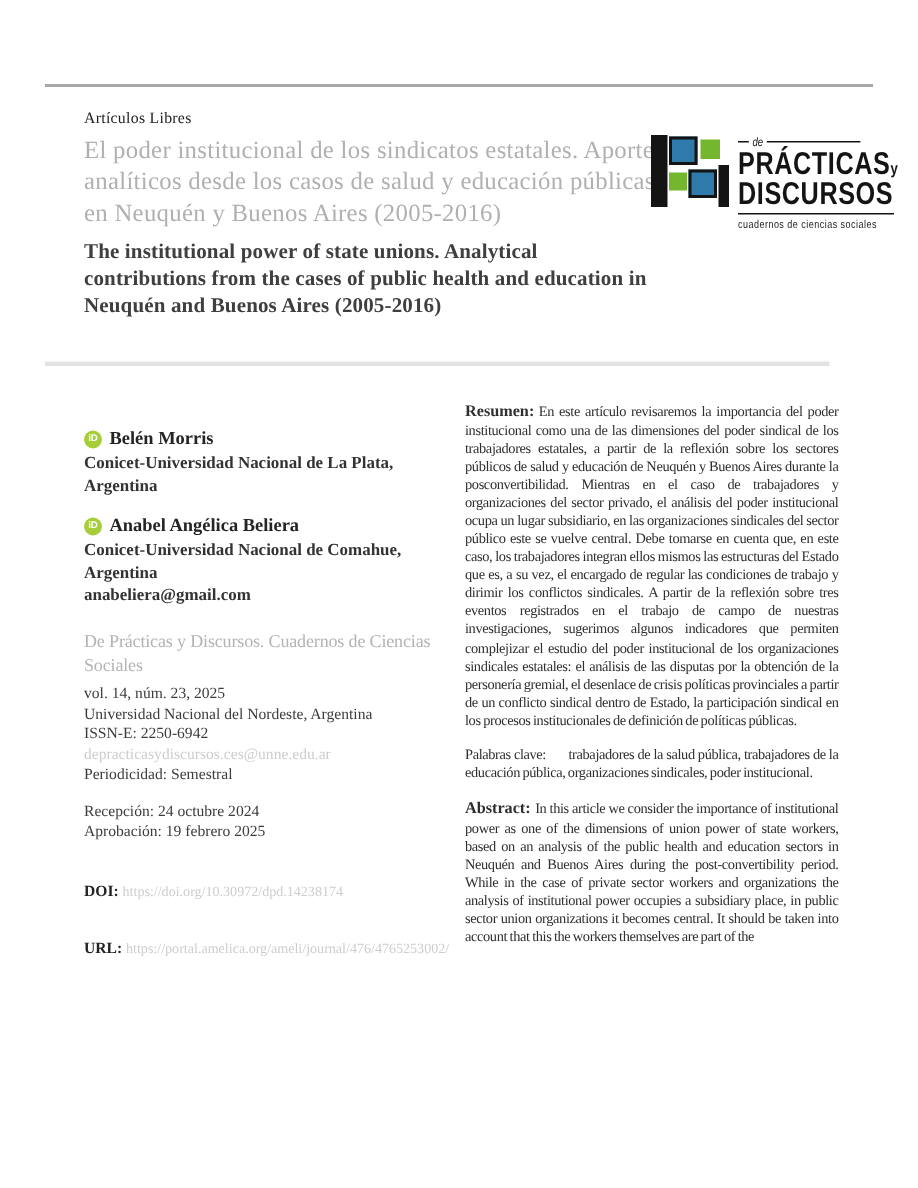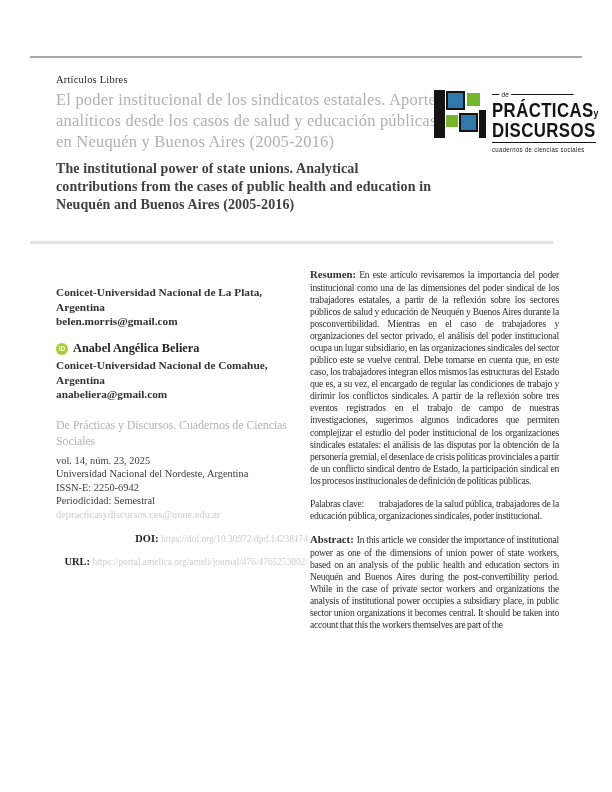--- a/index.html
+++ b/index.html
@@ -41,21 +41,21 @@
   .author-name-row { display:flex; align-items:center; gap:5px; margin-bottom:2px; }
   .orcid { display:inline-block; width:12px; height:12px; border-radius:50%; background:#a6ce39; color:#ffffff;
            font-family:"Liberation Sans", sans-serif; font-size:6.5px; font-weight:bold; text-align:center; line-height:12px; }
   .author-name { font-size:12.3px; font-weight:bold; color:#242424; }
   .affil, .email { font-size:11.3px; line-height:1.3; color:#333333;font-weight:bold; }
   .journal-block { margin-top:16px; }
   .journal-name { font-size:12px; color:#b3b3b3; line-height:1.32; letter-spacing:-0.1px; margin-bottom:4px; }
   .jline { font-size:10.4px; color:#3c3c3c; line-height:1.3; }
   .jemail { color:#cdcdcd; }
   .dates { margin-top:11px; }
-  .ref-line { margin-top:12px; font-size:10.4px; white-space:nowrap;text-align:right; }
+  .ref-line { margin-top:27px; font-size:10.4px; white-space:nowrap; }
   .ref-label { font-weight:bold; color:#232323; }
   .ref-value { color:#cdcdcd; font-size:9.4px; }
 
   
   .right-col { position:absolute; left:310px; top:268px; width:249px; }
   .abs { font-size:9.6px; line-height:1.26; letter-spacing:-0.25px; word-spacing:-0.5px;
          text-align:justify; color:#2f2f2f; margin-bottom:11px; }
   .lead { font-weight:bold; font-size:10.8px; letter-spacing:0; margin-right:3px; }
   .lead-sm { font-weight:normal; margin-right:15px; }
   .abstract-en { }
@@ -98,41 +98,48 @@
     </div>
   </div>
 
   <div class="title-en">The institutional power of state unions. Analytical contributions from the cases of public health and education in Neuquén and Buenos Aires (2005-2016)</div>
 
   <div class="rule-mid"></div>
 
   <div class="left-col">
 
     <div class="author">
+      <div class="author-name-row">
+        <span class="orcid">iD</span>
+        <span class="author-name">Belén Morris</span>
+      </div>
       <div class="affil">Conicet-Universidad Nacional de La Plata, Argentina</div>
-      <div class="email">belen.morris@gmail.com</div>
     </div>
 
     <div class="author">
       <div class="author-name-row">
         <span class="orcid">iD</span>
         <span class="author-name">Anabel Angélica Beliera</span>
       </div>
       <div class="affil">Conicet-Universidad Nacional de Comahue, Argentina</div>
       <div class="email">anabeliera@gmail.com</div>
     </div>
 
     <div class="journal-block">
       <div class="journal-name">De Prácticas y Discursos. Cuadernos de Ciencias Sociales</div>
       <div class="jline">vol. 14, núm. 23, 2025</div>
       <div class="jline">Universidad Nacional del Nordeste, Argentina</div>
       <div class="jline">ISSN-E: 2250-6942</div>
+      <div class="jline jemail">depracticasydiscursos.ces@unne.edu.ar</div>
       <div class="jline">Periodicidad: Semestral</div>
-      <div class="jline jemail">depracticasydiscursos.ces@unne.edu.ar</div>
 
+      <div class="dates">
+        <div class="jline">Recepción: 24 octubre 2024</div>
+        <div class="jline">Aprobación: 19 febrero 2025</div>
+      </div>
 
       <div class="ref-line">
         <span class="ref-label">DOI:</span>
         <span class="ref-value">https://doi.org/10.30972/dpd.14238174</span>
       </div>
 
       <div class="ref-line">
         <span class="ref-label">URL:</span>
         <span class="ref-value">https://portal.amelica.org/ameli/journal/476/4765253002/</span>
       </div>

